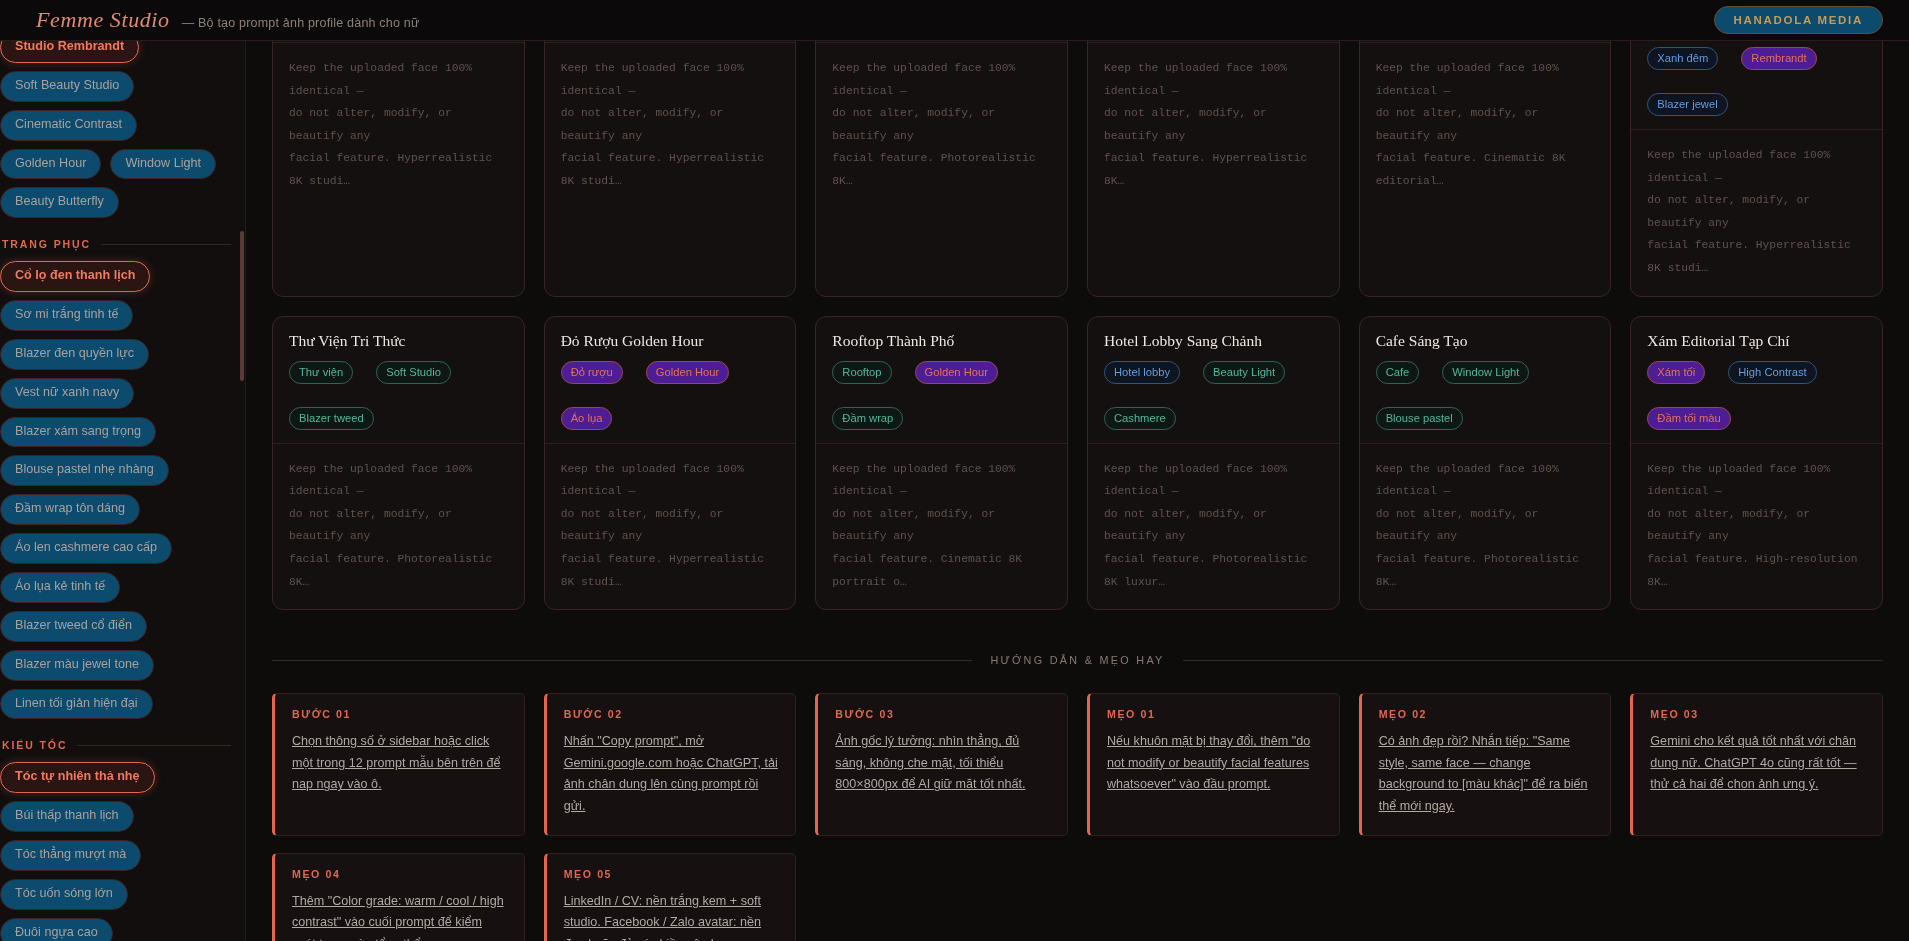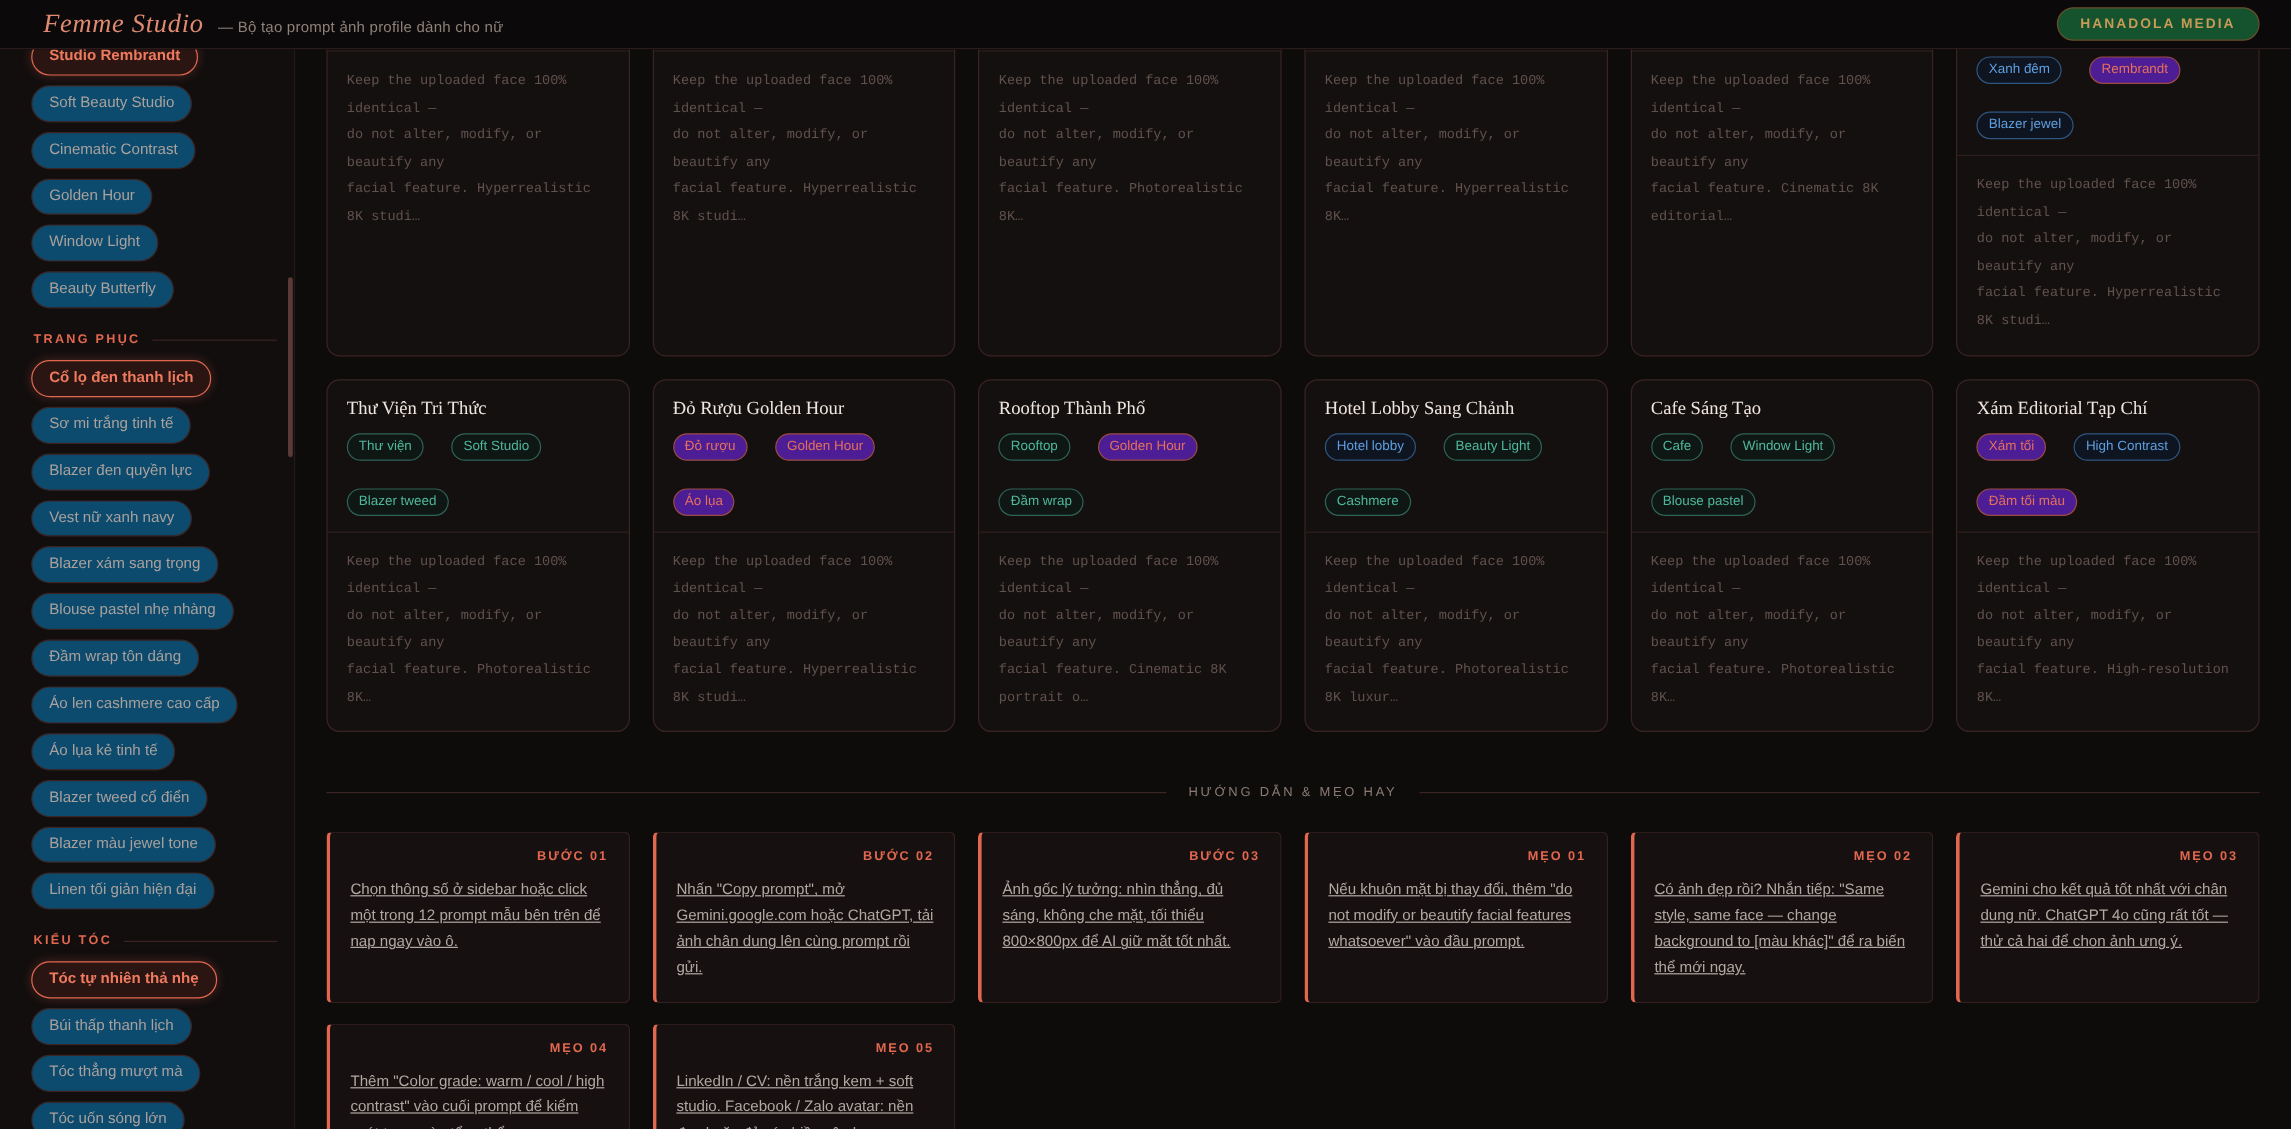--- a/index.html
+++ b/index.html
@@ -38,31 +38,31 @@
   .brand-wrap { display: flex; align-items: baseline; }
   .media-badge {
     margin-left: auto;
     border: 1px solid #6a4e2c;
     border-radius: 999px;
     padding: 7px 19px;
     font-size: 11.5px;
     letter-spacing: 1.7px;
     color: #c79a57;
     font-weight: bold;
-    background: #14532d;
+    background: #0c4a6e;
     white-space: nowrap;
   }
 
   
   .sidebar {
     position: absolute; top: 41px; left: 0;
     width: 246px; height: 900px;
     background: #120e0e;
     border-right: 1px solid #241919;
-    padding: 0 14px 20px 26px;
+    padding: 0 14px 20px 0;
     overflow: hidden;
   }
   .sb-inner { position: relative; top: -9px; }
   .sb-scroll {
     position: absolute; right: 1px; top: 190px;
     width: 4px; height: 150px;
     background: #5a3a36; border-radius: 3px;
   }
   .sec-head {
     display: flex; align-items: center; gap: 10px;
@@ -166,21 +166,20 @@
     border: 1px solid #33201f;
     border-left: 3px solid #e2674f;
     border-radius: 5px;
     background: #161010;
     padding: 14px 17px 17px 17px;
   }
   .tip-label {
     font-size: 10.6px; font-weight: bold;
     letter-spacing: 1.6px; color: #e2674f;
     margin-bottom: 11px;
-    text-align: right;
   }
   .tip-text {
     font-size: 12.6px;
     line-height: 1.72;
     color: #b2a8a2;
     text-decoration: underline;
   }
 </style>
 </head>
 <body>

